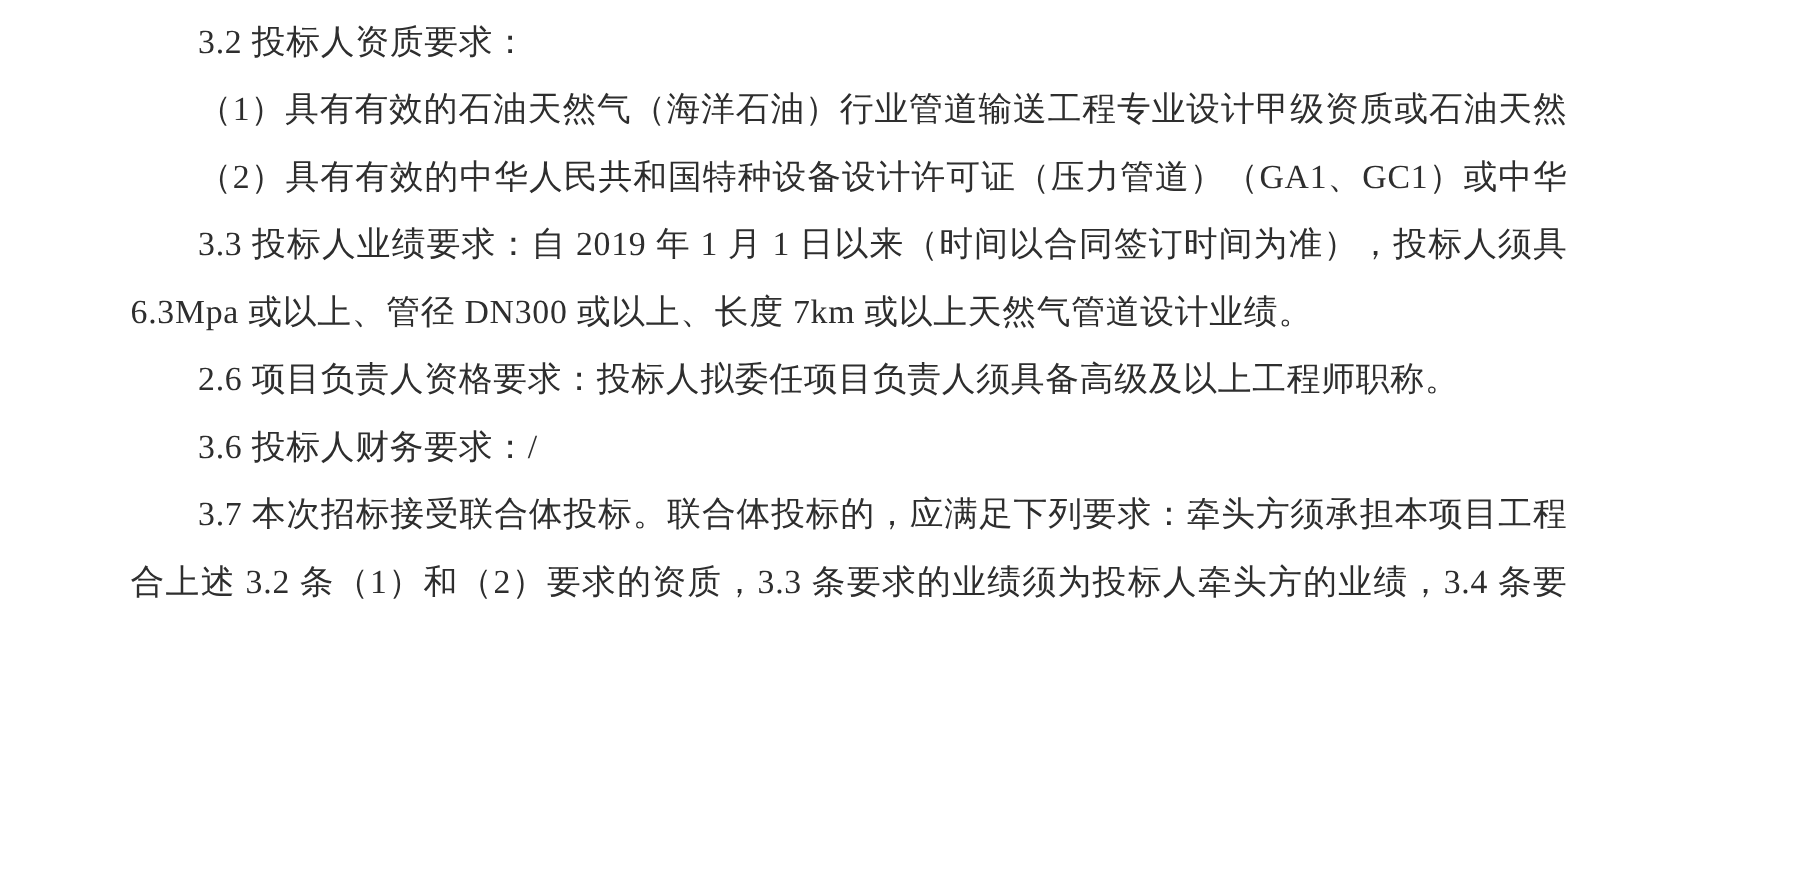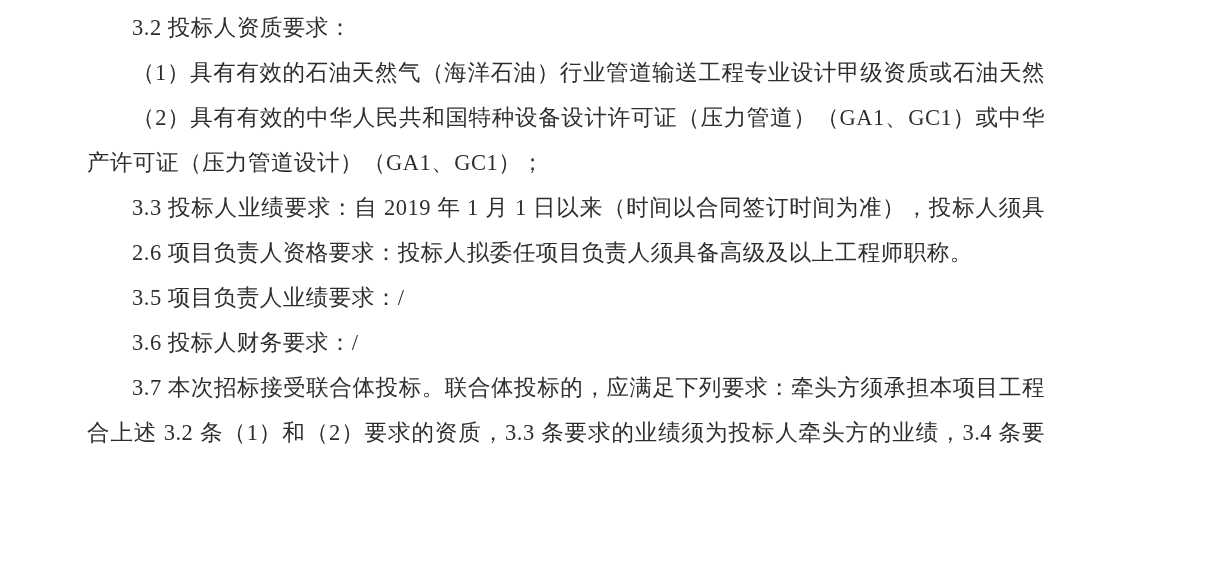--- a/index.html
+++ b/index.html
@@ -37,20 +37,19 @@
     text-align-last: justify;
   }
 </style>
 </head>
 <body>
 
 <div class="page">
   <div class="line indent">3.2 投标人资质要求：</div>
   <div class="line indent fill">（1）具有有效的石油天然气（海洋石油）行业管道输送工程专业设计甲级资质或石油天然气（海洋石油）行业</div>
   <div class="line indent fill">（2）具有有效的中华人民共和国特种设备设计许可证（压力管道）（GA1、GC1）或中华人民共和国特种设备生</div>
-  <div class="line">产许可证（压力管道设计）（GA1、GC1）；</div>
   <div class="line indent fill">3.3 投标人业绩要求：自 2019 年 1 月 1 日以来（时间以合同签订时间为准），投标人须具备单个合同设计压力</div>
+  <div class="line">6.3Mpa 或以上、管径 DN300 或以上、长度 7km 或以上天然气管道设计业绩。</div>
   <div class="line indent">2.6 项目负责人资格要求：投标人拟委任项目负责人须具备高级及以上工程师职称。</div>
-  <div class="line indent">3.5 项目负责人业绩要求：/</div>
   <div class="line indent">3.6 投标人财务要求：/</div>
   <div class="line indent fill">3.7 本次招标接受联合体投标。联合体投标的，应满足下列要求：牵头方须承担本项目工程设计任务，并具有符</div>
   <div class="line fill">合上述 3.2 条（1）和（2）要求的资质，3.3 条要求的业绩须为投标人牵头方的业绩，3.4 条要求的项目负责人须</div>
 </div>
 
 </body></html>

